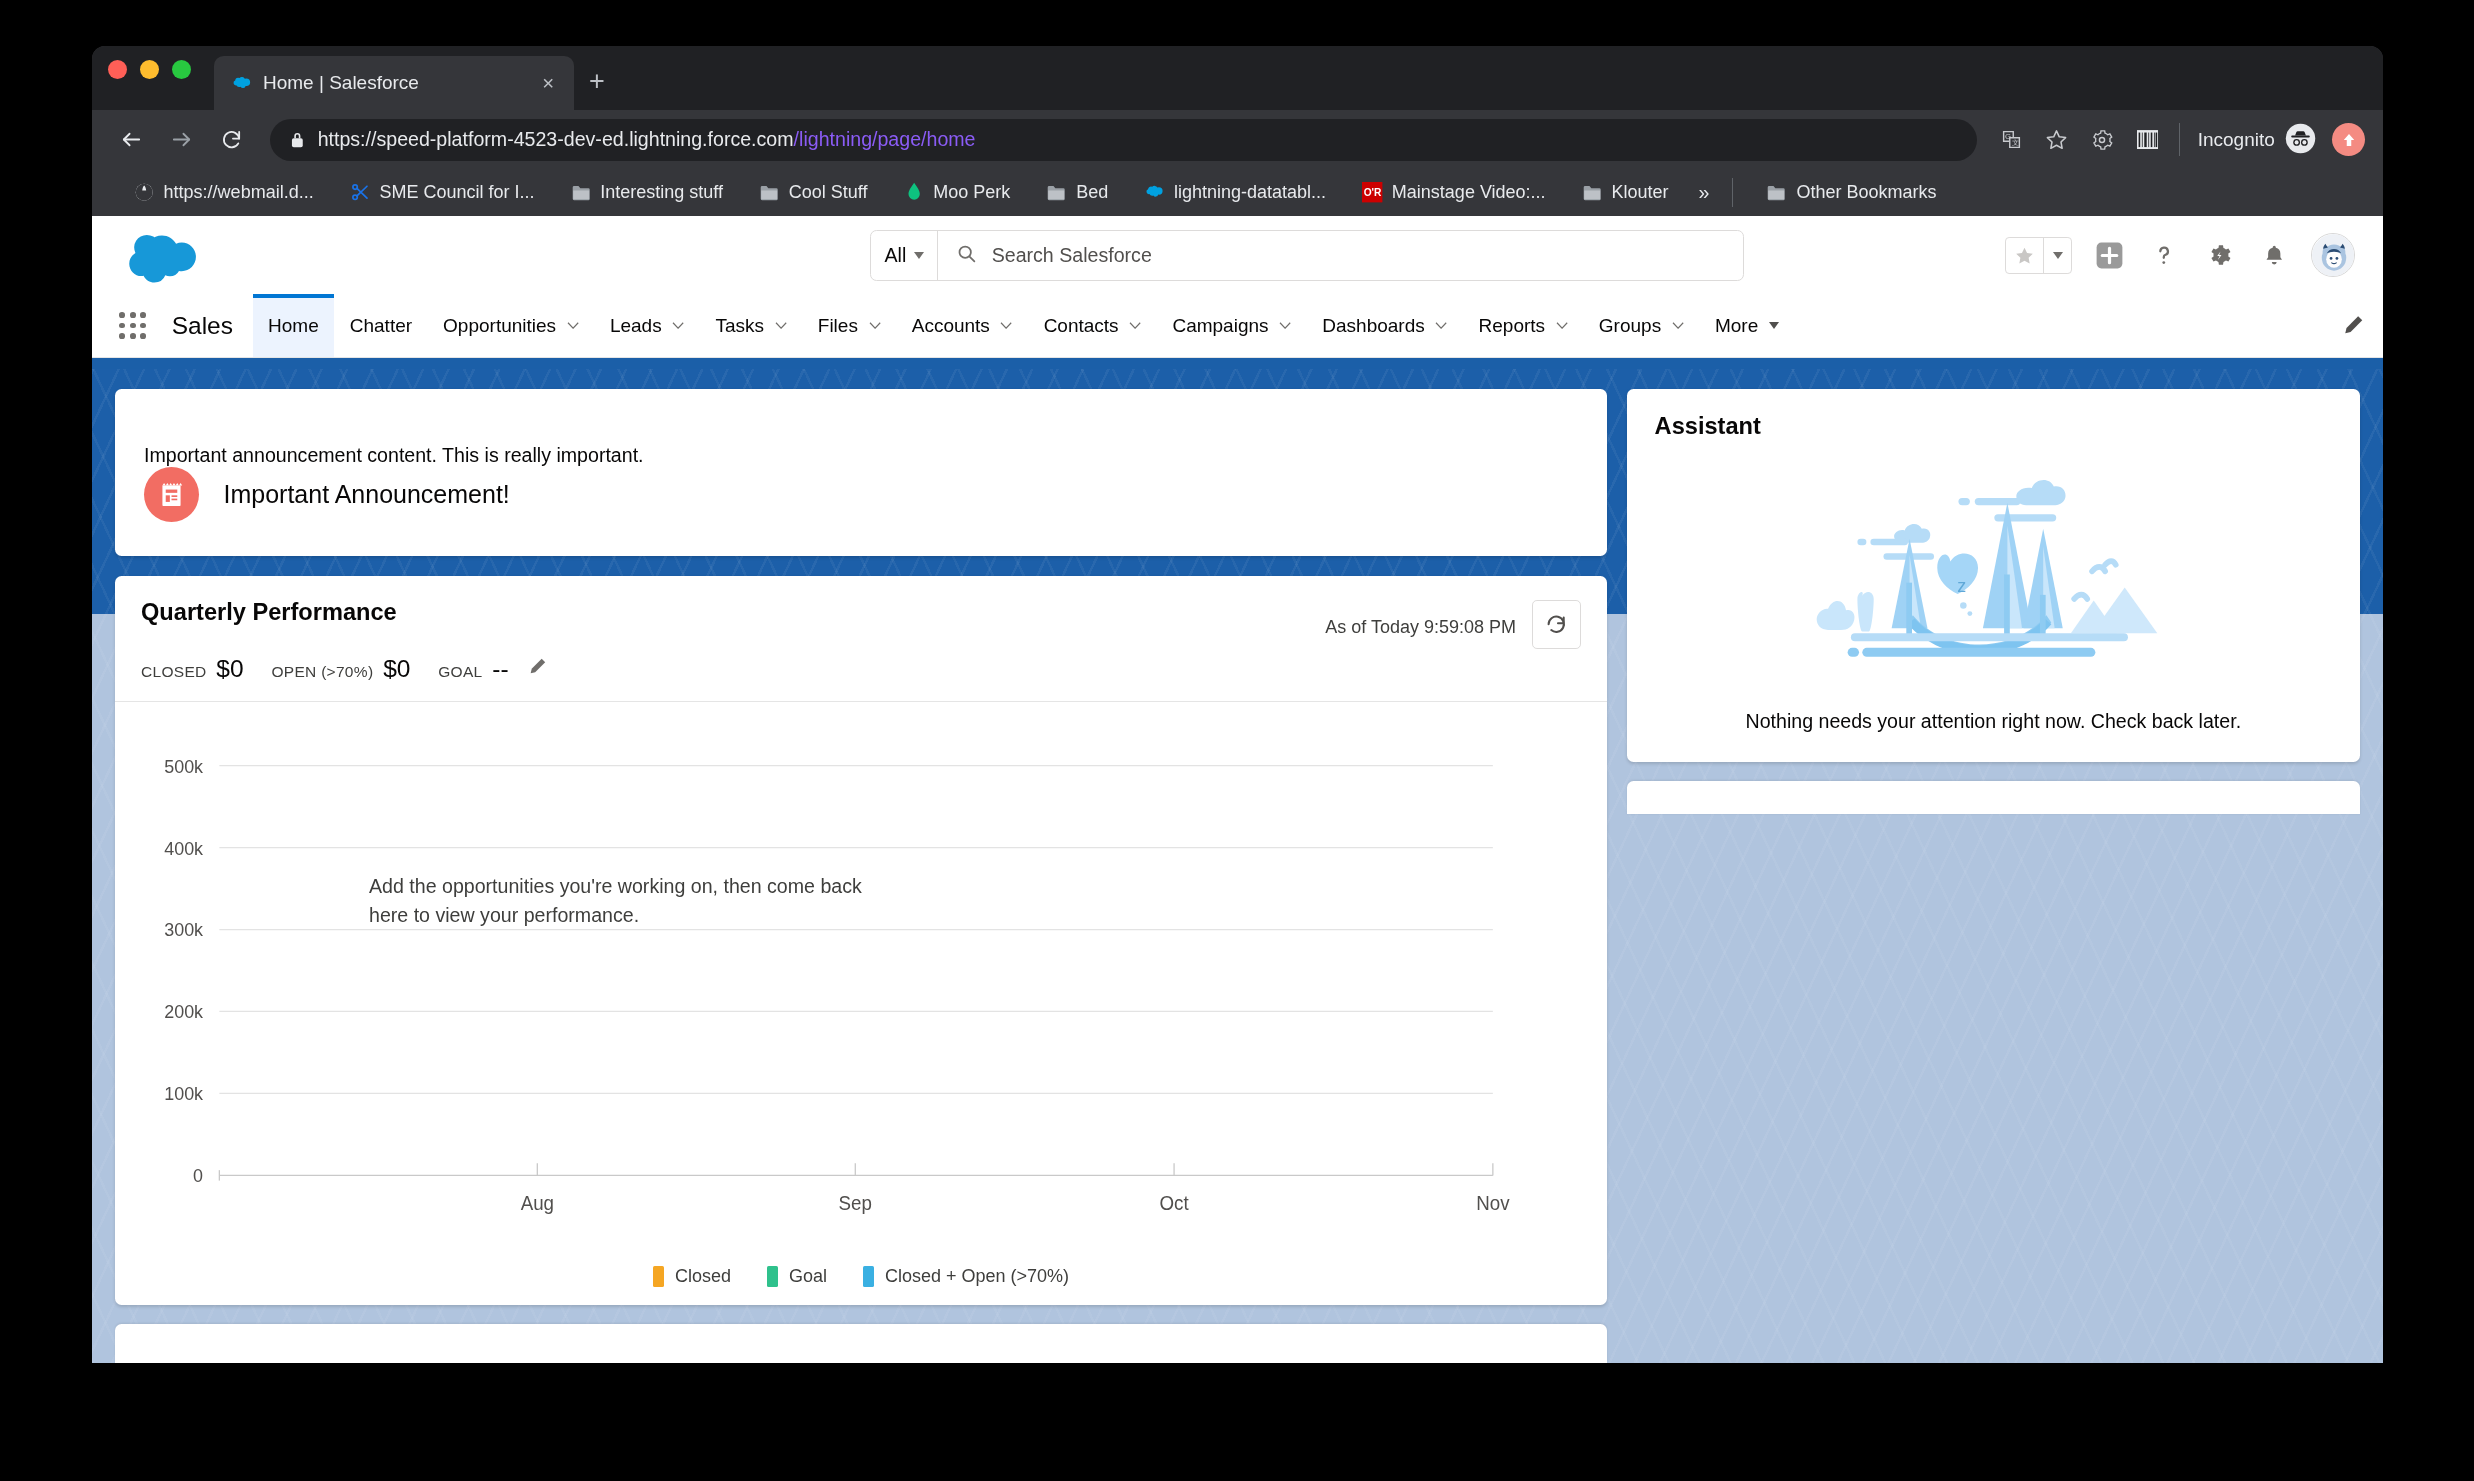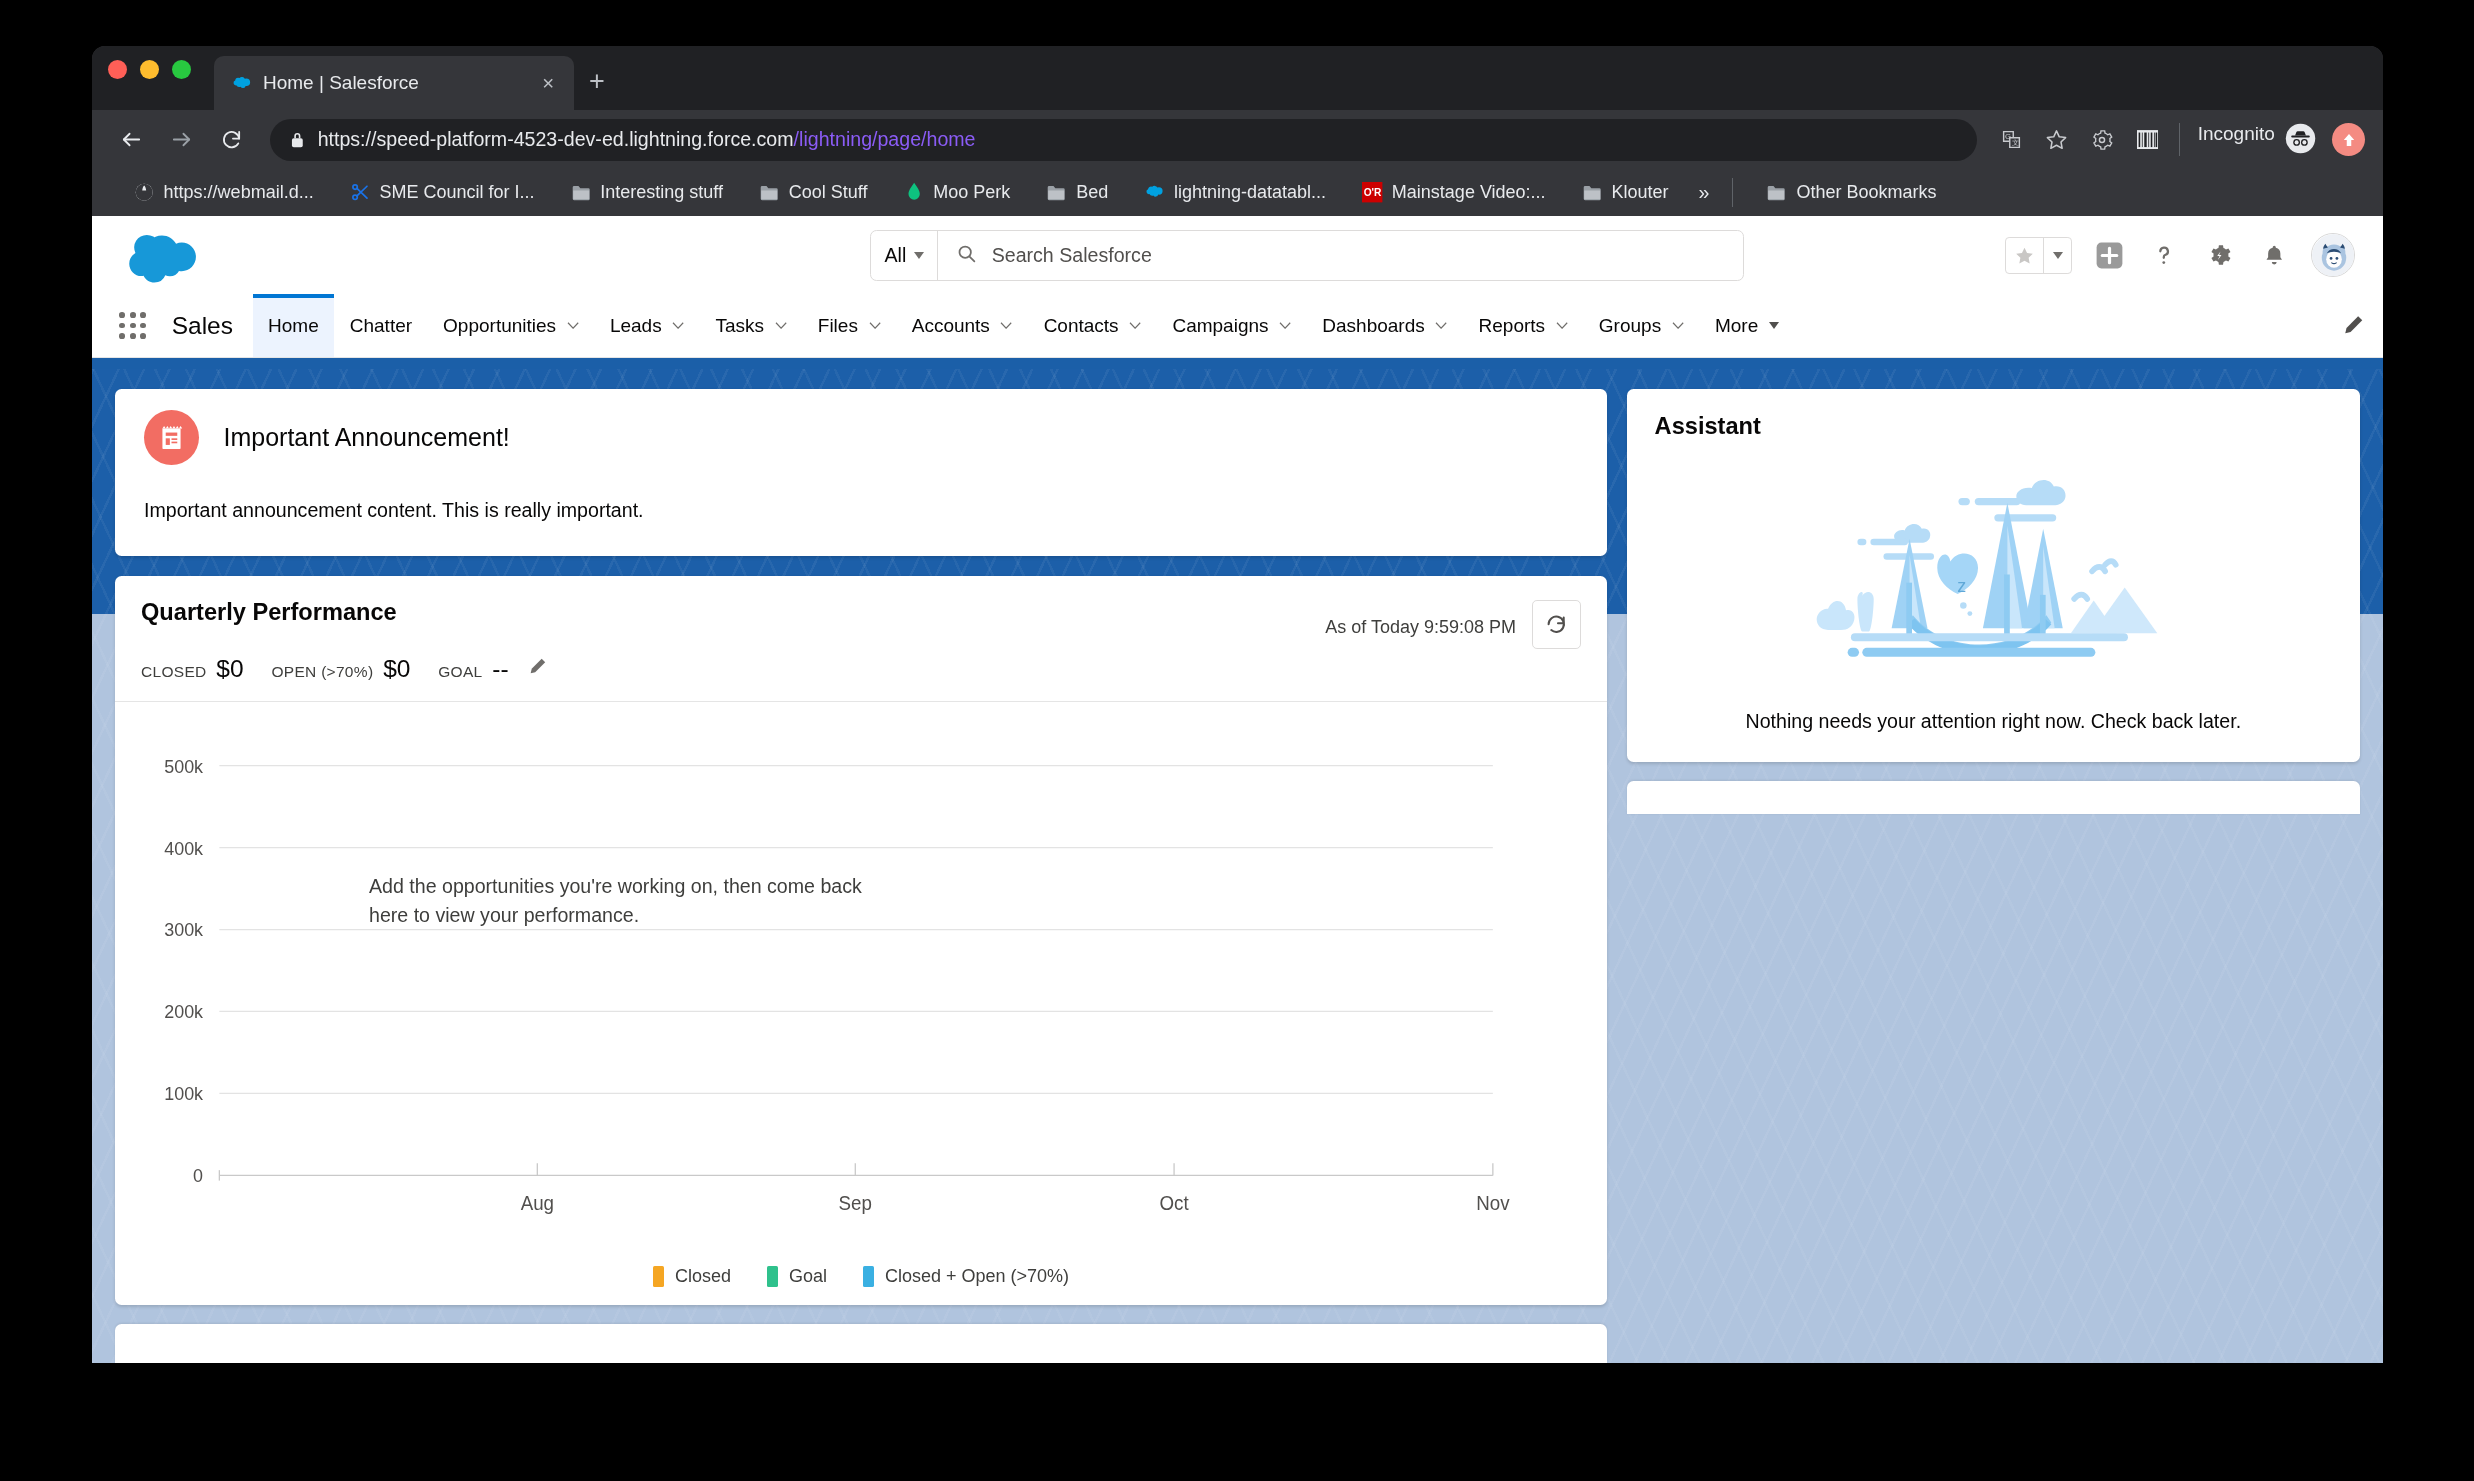--- a/index.html
+++ b/index.html
@@ -94,21 +94,21 @@
     white-space: nowrap; overflow: hidden;
     font-family: "Liberation Sans", sans-serif;
   }
   #url-text .dim { color: #8b5cf6; }
   .tb-icon {
     width: 37px; height: 37px;
     display: flex; align-items: center; justify-content: center;
     color: #c8cace; cursor: pointer; flex: 0 0 auto;
   }
   #incognito-chip {
-    display: flex; align-items: flex-start; gap: 9.8px;
+    display: flex; align-items: center; gap: 9.8px;
     margin-left: 4.9px; padding-left: 18px;
     border-left: 0.8px solid #5f6368;
     height: 33px;
   }
   #incognito-label { color: #e8eaed; font-size: 19px; }
   #profile-avatar {
     width: 33px; height: 33px; border-radius: 50%;
     background: #f48b82;
     display: flex; align-items: center; justify-content: center;
     margin-left: 8.2px; cursor: pointer;
@@ -692,34 +692,34 @@
       </div>
     </div>
 
     <div id="sf-banner"></div>
 
     <div id="sf-content">
 
       <div id="col-main">
 
         <div class="sf-card" id="announcement-card">
+          <div id="announce-body">Important announcement content. This is really important.</div>
           <div id="announce-head">
             <span id="announce-icon">
               <svg width="33" height="33" viewBox="0 0 40 40" fill="#fff">
                 <path d="M9 9h22v24a1 1 0 0 1-1 1H10a1 1 0 0 1-1-1z"></path>
                 <path d="M9 9l2-3 2 3 2-3 2 3 2-3 2 3 2-3 2 3 2-3 2 3 2-3 2 3z"></path>
                 <rect x="13" y="14" width="14" height="4" fill="#f26d63"></rect>
                 <rect x="13" y="21" width="5" height="8" fill="#f26d63"></rect>
                 <rect x="20" y="21" width="7" height="2" fill="#f26d63"></rect>
                 <rect x="20" y="25" width="7" height="2" fill="#f26d63"></rect>
               </svg>
             </span>
             <span id="announce-title">Important Announcement!</span>
           </div>
-          <div id="announce-body">Important announcement content. This is really important.</div>
         </div>
 
         <div class="sf-card" id="qp-card">
           <div id="qp-header">
             <div id="qp-title">Quarterly Performance</div>
             <div id="qp-asof">As of Today 9:59:08 PM</div>
             <div id="qp-refresh">
               <svg width="24.5" height="24.5" viewBox="0 0 24 24" fill="none" stroke="#514f4d" stroke-width="2" stroke-linecap="round">
                   <path d="M4.5 12a7.5 7.5 0 1 1 2.6 5.7"></path>
                   <polyline points="19.3,5.4 19.3,11.1 13.7,11.1" stroke-linejoin="round"></polyline>

